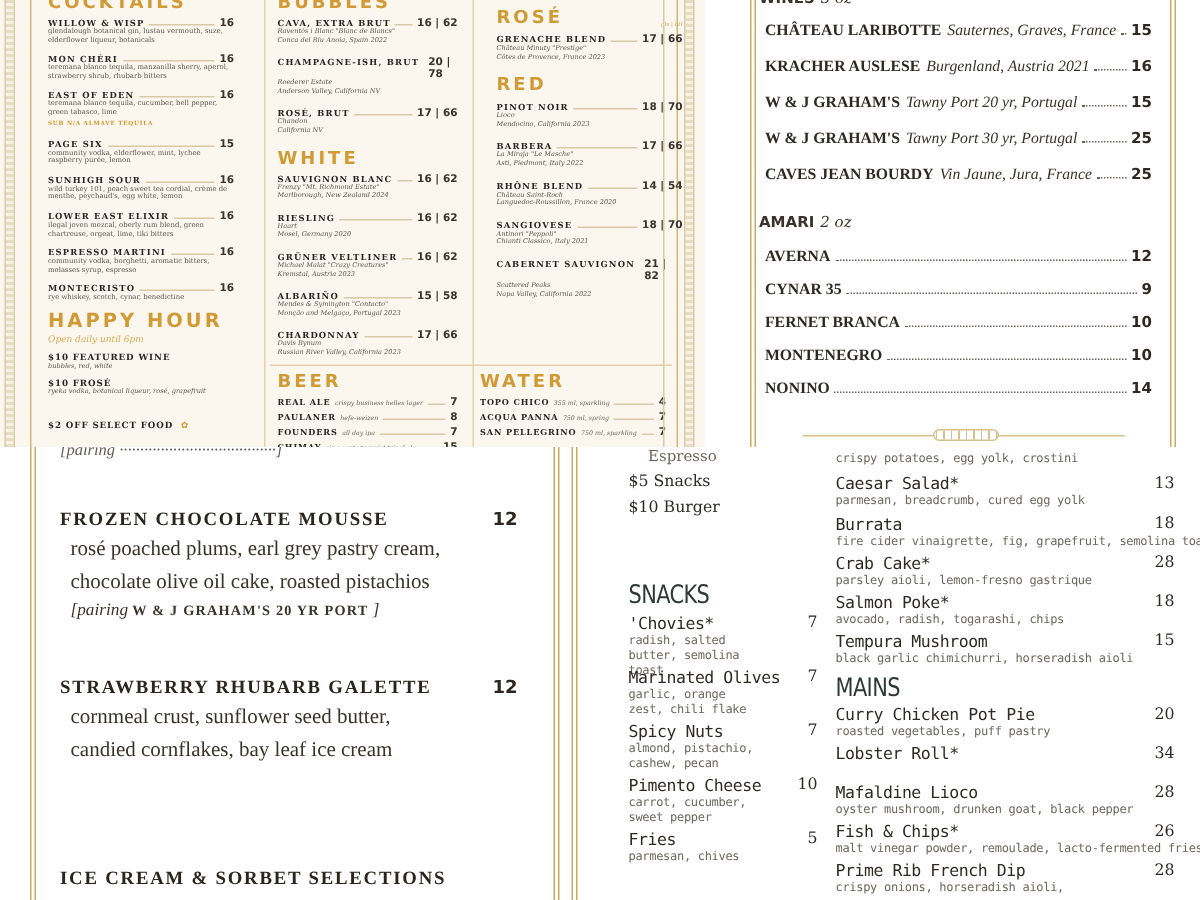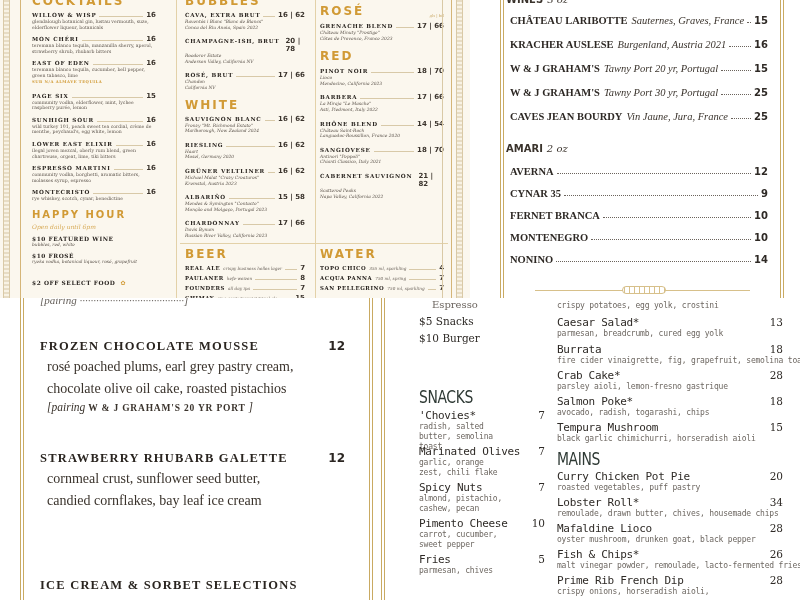--- a/index.html
+++ b/index.html
@@ -144,21 +144,21 @@
     <div class="ck-item">
       <div class="ck-row">
           <span class="ck-name">MONTECRISTO</span>
           <span class="ck-rule"></span>
           <span class="ck-price">16</span>
         </div>
       <div class="ck-desc">rye whiskey, scotch, cynar, benedictine</div>
     </div>
 
     <div style="margin-top:6px">
-      <div class="sec-h" style="font-size:10px">HAPPY HOUR</div>
+      <div class="sec-h" style="font-size:13px">HAPPY HOUR</div>
       <div class="hh-sub">Open daily until 6pm</div>
       <div class="hh-item">
         <div class="hh-name">$10 FEATURED WINE</div>
         <div class="hh-desc">bubbles, red, white</div>
       </div>
       <div class="hh-item">
         <div class="hh-name">$10 FROSÉ</div>
         <div class="hh-desc">ryeka vodka, botanical liqueur, rosé, grapefruit</div>
       </div>
       <div class="hh-item">
@@ -240,21 +240,21 @@
       <div class="ck-row">
           <span class="ck-name">CHARDONNAY</span>
           <span class="ck-rule"></span>
           <span class="ck-price"><span>17</span> | <span>66</span></span>
         </div>
       <div class="wn-desc">Davis Bynum</div>
       <div class="wn-desc">Russian River Valley, California 2023</div>
     </div>
   </div>
 
-  <div class="col" style="left:320px; width:124px; top:4px;">
+  <div class="col" style="left:331px; width:124px; top:4px;">
     <div style="display:flex; justify-content:space-between; align-items:flex-end">
       <div class="sec-h">ROSÉ</div>
       <div class="glass-label">gls | btl</div>
     </div>
     <div style="margin-top:4px"></div>
     <div class="wn-item">
       <div class="ck-row">
           <span class="ck-name">GRENACHE BLEND</span>
           <span class="ck-rule"></span>
           <span class="ck-price"><span>17</span> | <span>66</span></span>
@@ -523,21 +523,20 @@
   </div>
 
   <div class="fd-h" style="left:177px; top:151px">MAINS</div>
   <div class="fd-item" style="left:177px; top:172px; width:226px">
     <div class="fd-name">Curry Chicken Pot Pie</div>
     <div class="fd-desc">roasted vegetables, puff pastry</div>
     <div class="fd-price" style="right:0">20</div>
   </div>
   <div class="fd-item" style="left:177px; top:198px; width:226px">
     <div class="fd-name">Lobster Roll*</div>
-    <div class="fd-desc" style="white-space:nowrap">remoulade, drawn butter, chives, housemade chips</div>
     <div class="fd-price" style="right:0">34</div>
   </div>
   <div class="fd-item" style="left:177px; top:224px; width:226px">
     <div class="fd-name">Mafaldine Lioco</div>
     <div class="fd-desc">oyster mushroom, drunken goat, black pepper</div>
     <div class="fd-price" style="right:0">28</div>
   </div>
   <div class="fd-item" style="left:177px; top:250px; width:226px">
     <div class="fd-name">Fish &amp; Chips*</div>
     <div class="fd-desc" style="white-space:nowrap">malt vinegar powder, remoulade, lacto-fermented fries</div>

